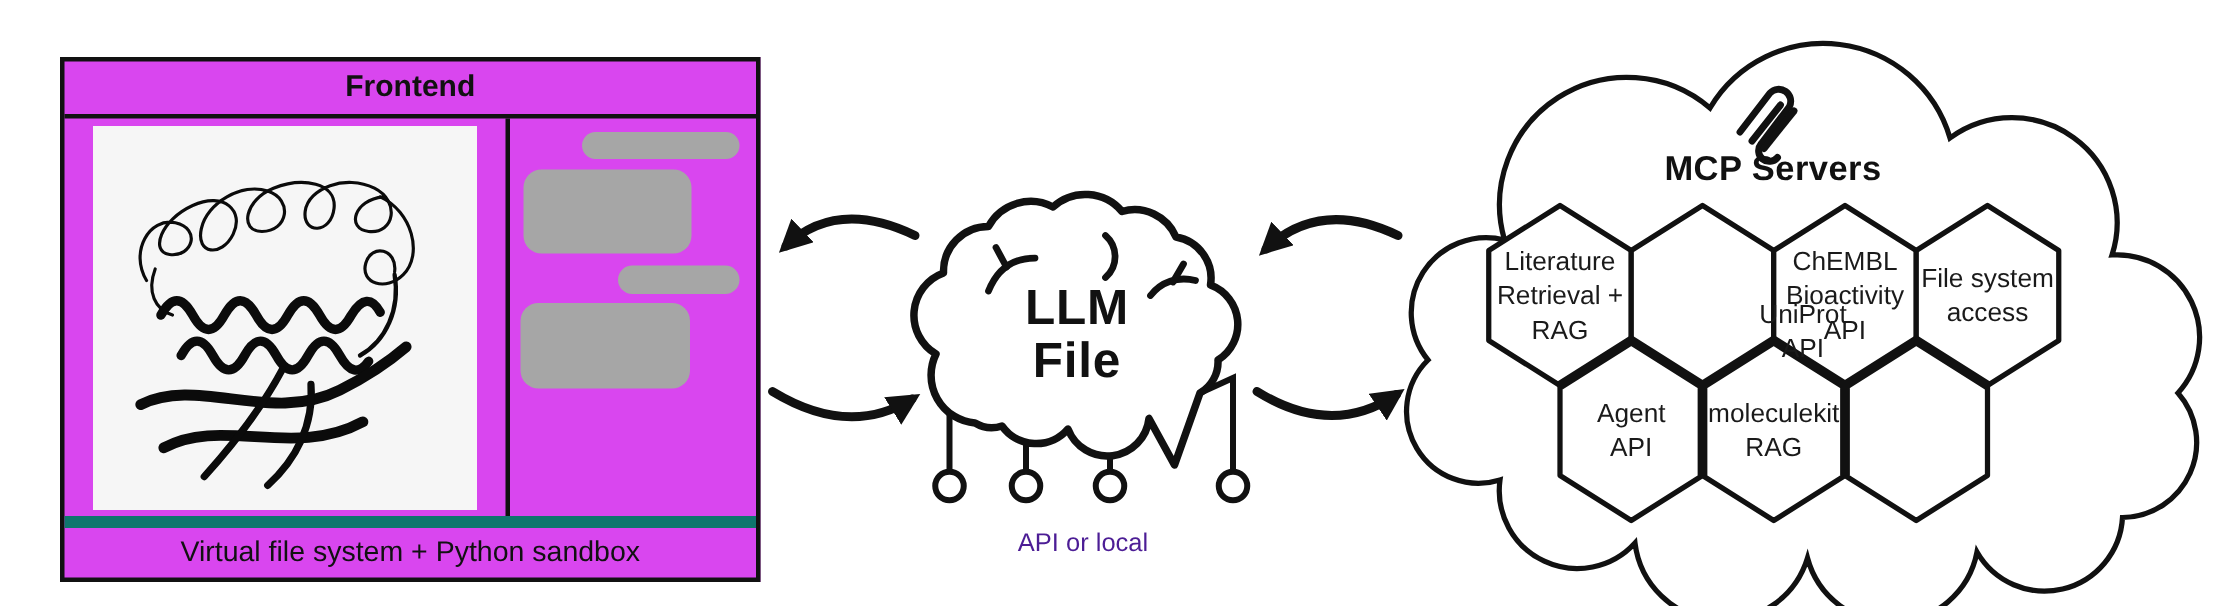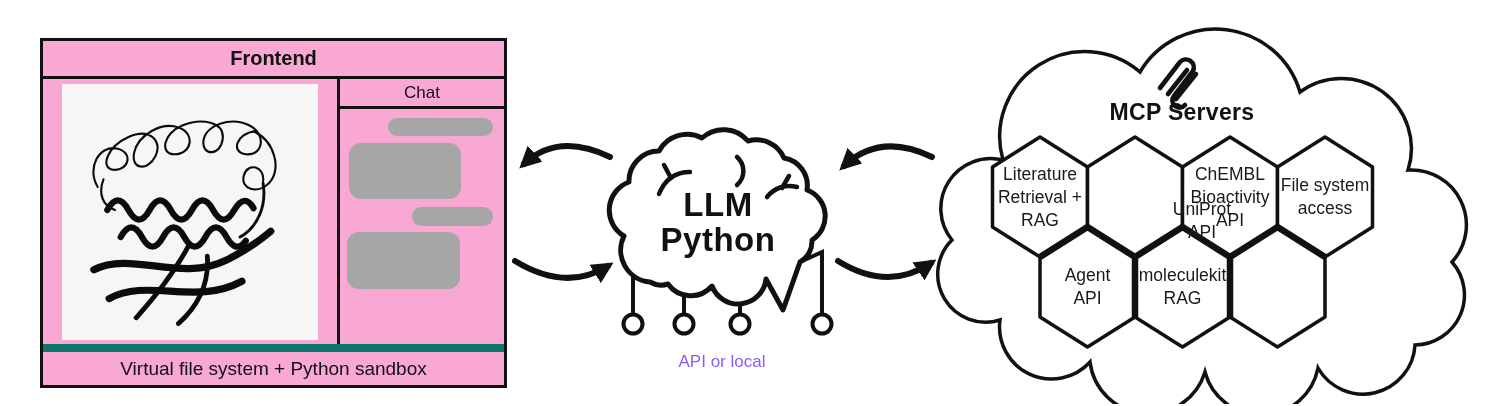--- a/index.html
+++ b/index.html
@@ -3,21 +3,21 @@
 <meta charset="utf-8">
 <style>
   html,body { margin:0; padding:0; background:#ffffff; }
   #canvas {
     position:relative; width:1490px; height:406px; background:#ffffff;
     font-family:"Liberation Sans", sans-serif; color:#111; overflow:hidden;
   }
   
   .frontend {
     position:absolute; left:40px; top:38px; width:467px; height:350px;
-    border:3px solid #111; box-sizing:border-box; background:#f9a8d4;
+    border:3px solid #111; box-sizing:border-box; background:#d946ef;
     display:flex; flex-direction:column;
   }
   .fe-title {
     height:35px; flex:0 0 35px; border-bottom:3px solid #111;
     display:flex; align-items:center; justify-content:center;
     font-size:20px; font-weight:700;
   }
   .fe-body { flex:1; display:flex; min-height:0; }
   .fe-left {
     width:297px; flex:0 0 297px; border-right:3px solid #111;
@@ -44,21 +44,21 @@
   }
   
   .mid-svg { position:absolute; left:500px; top:120px; width:470px; height:270px; }
   .agent-label {
     position:absolute; left:618px; top:188px; width:200px;
     text-align:center; font-size:33px; font-weight:800; line-height:1.05;
     white-space:pre-line; letter-spacing:0.5px;
   }
   .agent-caption {
     position:absolute; left:622px; top:352px; width:200px;
-    text-align:center; font-size:17px; color:#8b5cf6;
+    text-align:center; font-size:17px; color:#4c1d95;
   }
   
   .cloud-svg { position:absolute; left:925px; top:12px; width:560px; height:392px; }
   .cloud-title {
     position:absolute; left:1032px; top:99px; width:300px;
     text-align:center; font-size:23px; font-weight:800; letter-spacing:0.3px;
   }
   .hex-label {
     position:absolute; transform:translate(-50%,-50%);
     text-align:center; font-size:17.5px; line-height:1.3; color:#1a1a1a;
@@ -85,21 +85,20 @@
               <path stroke-width="6.5" d="M58,156 q11,-20 22,0 q11,20 22,0 q11,-20 22,0 q11,20 22,0 q11,-20 22,0 q10,18 20,4"></path>
               <path stroke-width="7.5" d="M30,190 C70,170 120,204 168,180 C186,171 200,162 214,150"></path>
               <path stroke-width="7.5" d="M46,220 C86,198 136,228 184,202"></path>
               <path stroke-width="5" d="M128,166 C112,196 92,220 74,240"></path>
               <path stroke-width="5" d="M148,176 C150,204 138,228 118,246"></path>
             </g>
           </svg>
         </div>
       </div>
       <div class="fe-right">
-        <div class="chat-header">Chat</div>
         <div class="chat-body">
           <div class="bubble b1"></div>
           <div class="bubble b2"></div>
           <div class="bubble b3"></div>
           <div class="bubble b4"></div>
         </div>
       </div>
     </div>
     <div class="fe-footer">Virtual file system + Python sandbox</div>
   </div>
@@ -149,21 +148,21 @@
       <g fill="none" stroke="#111" stroke-width="4.5" stroke-linecap="round">
         <path d="M 659 194 C 665 179 676 172 690 172"></path>
         <path d="M 671 178 L 664 165"></path>
         <path d="M 737 157 C 745 164 746 177 737 185"></path>
         <path d="M 767 197 C 774 188 785 184 797 187"></path>
         <path d="M 782 188 L 789 176"></path>
       </g>
     </g>
   </svg>
   <div class="agent-label">LLM
-Python</div>
+File</div>
   <div class="agent-caption">API or local</div>
 
   <svg class="cloud-svg" viewBox="925 12 560 392">
     <path fill="#fff" stroke="#111" stroke-width="3.5" d="M 1003 160
          A 85 85 0 0 1 1140 72
          A 88 88 0 0 1 1300 92
          A 70 70 0 0 1 1408 170
          A 55 55 0 0 1 1452 262
          A 50 50 0 0 1 1415 345
          A 52 52 0 0 1 1318 368

